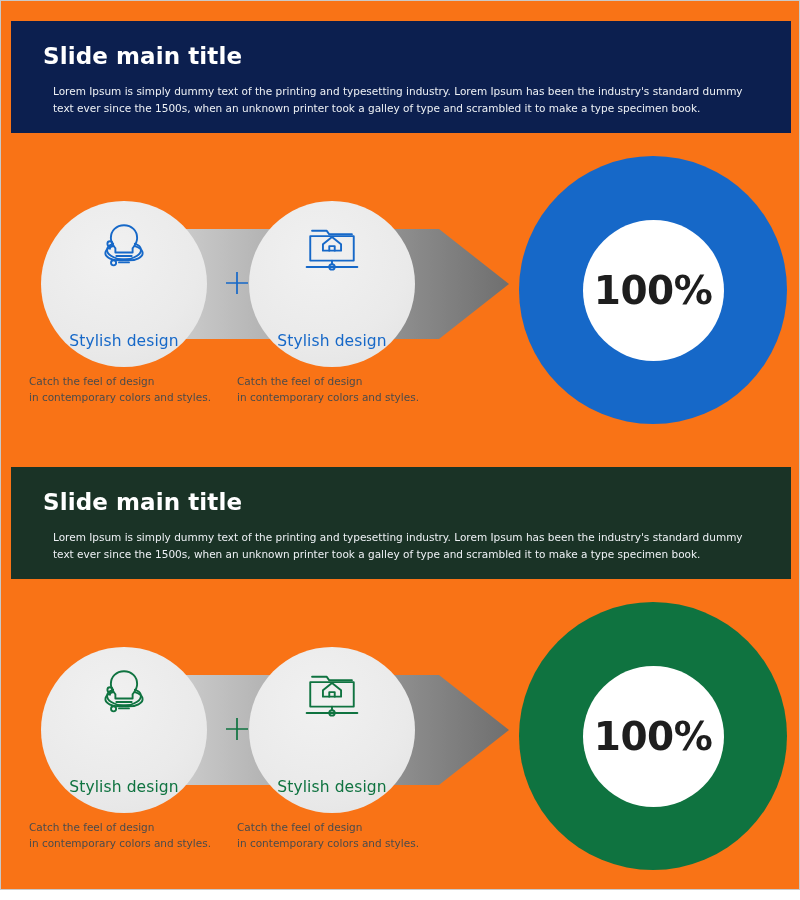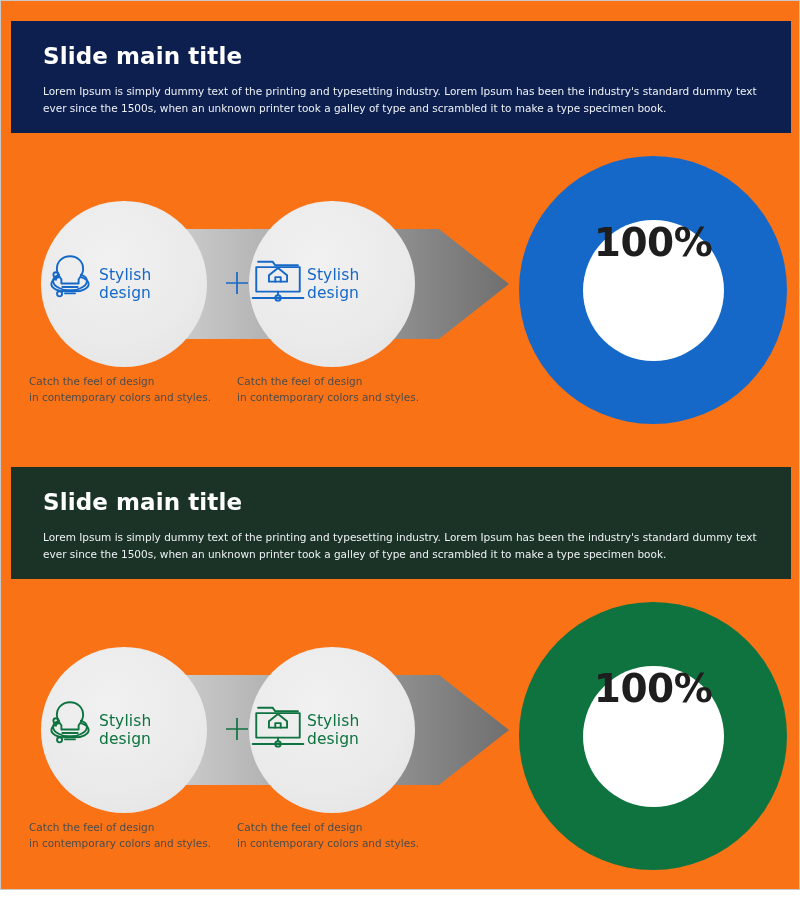--- a/index.html
+++ b/index.html
@@ -40,21 +40,21 @@
     font-size: 23px;
     font-weight: 700;
     letter-spacing: 0.1px;
     margin: 0 0 14px 0;
     font-family: "DejaVu Sans", sans-serif;
   }
   .band-body {
     color: #eef1f5;
     font-size: 10.5px;
     line-height: 1.62;
-    margin: 0;
+    margin: 10px;
     max-width: 740px;
     font-family: "DejaVu Sans", sans-serif;
   }
 
   
   .stage {
     position: absolute;
     left: 10px;
     width: 780px;
     height: 300px;
@@ -73,23 +73,24 @@
   .arrow svg { display: block; width: 370px; height: 110px; }
 
   
   .circle {
     position: absolute;
     width: 166px;
     height: 166px;
     border-radius: 50%;
     background: radial-gradient(circle at 42% 34%, #f1f1f1 0%, #eaeaea 60%, #e2e2e2 100%);
     display: flex;
-    flex-direction: row;
+    flex-direction: column;
     align-items: center;
     justify-content: center;
+    gap: 44px;
   }
   .circle.c1 { left: 30px;  top: 60px; }
   .circle.c2 { left: 238px; top: 60px; }
 
   .circle .glyph {
     width: 58px;
     height: 58px;
     margin-bottom: 12px;
   }
   .circle .glyph svg { display: block; width: 58px; height: 58px; }
@@ -138,21 +139,21 @@
     justify-content: center;
   }
   .donut.blue  { background: #1668c8; }
   .donut.green { background: #0f7340; }
   .donut .hole {
     width: 141px;
     height: 141px;
     border-radius: 50%;
     background: #ffffff;
     display: flex;
-    align-items: flex-start;
+    align-items: center;
     justify-content: center;
   }
   .donut .pct {
     color: #1e1e1e;
     font-size: 39px;
     font-weight: 700;
     letter-spacing: -0.5px;
     font-family: "DejaVu Sans", sans-serif;
   }
 </style>

